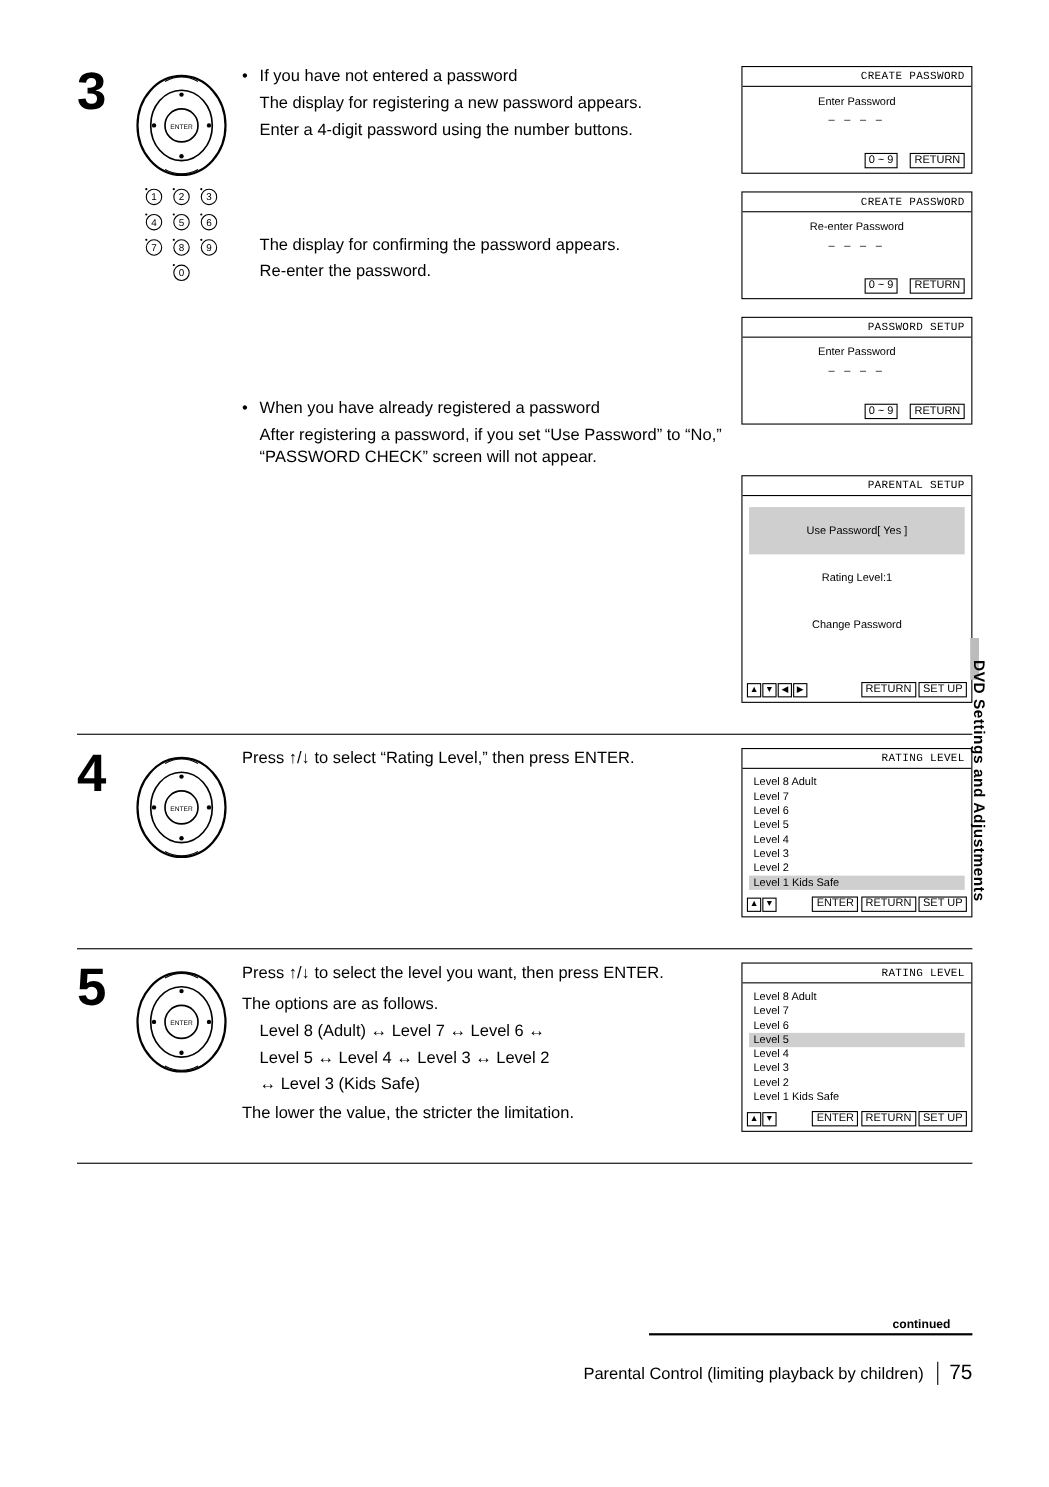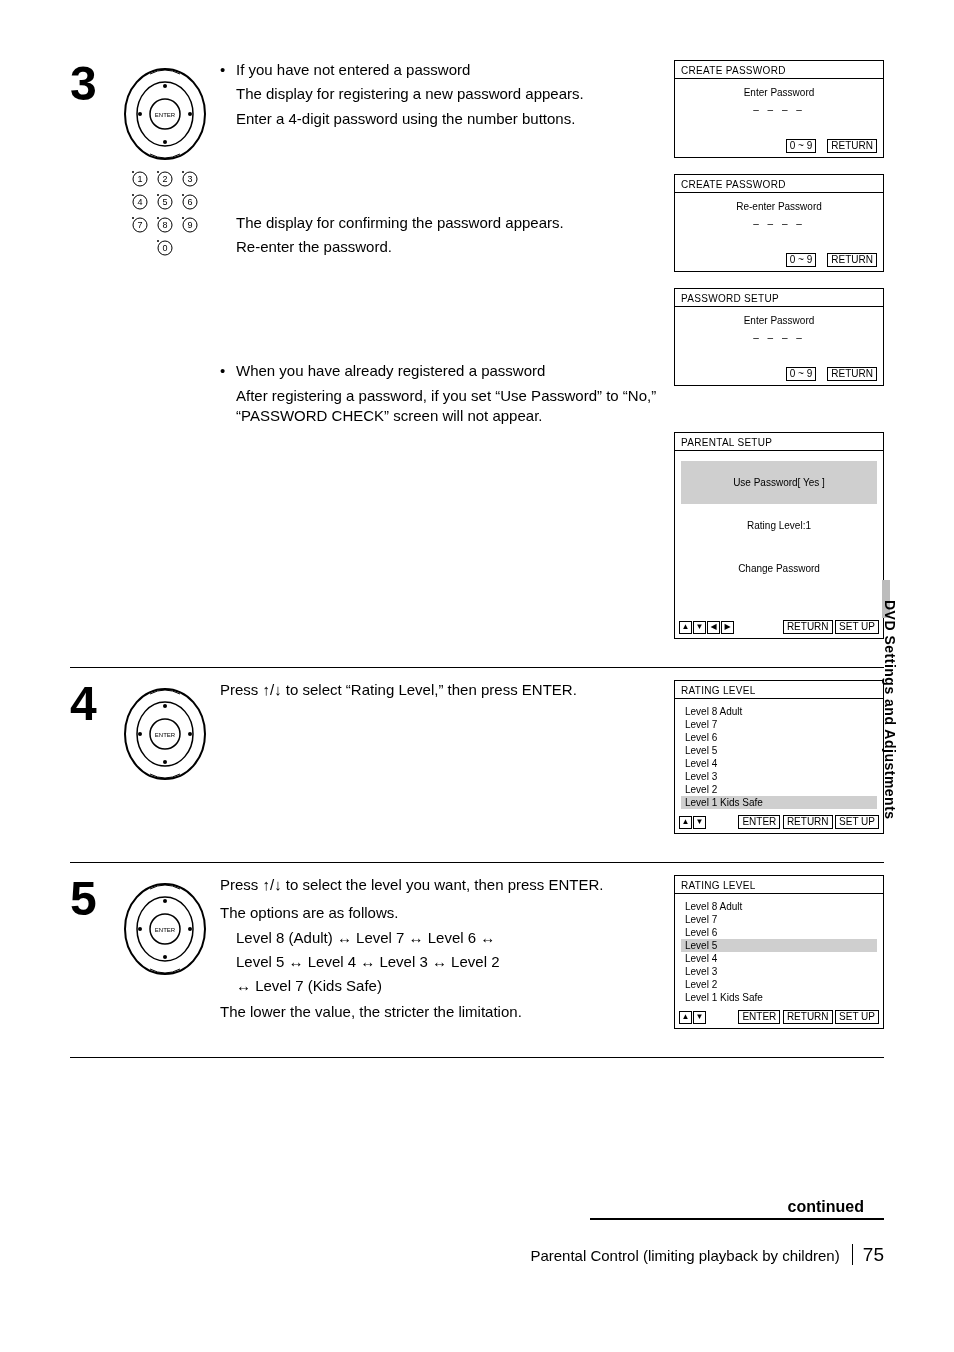--- a/index.html
+++ b/index.html
@@ -59,23 +59,25 @@
   .sub {
     margin-left: 16px;
     margin-bottom: 4px;
   }
   .osd {
     border: 1px solid #000;
     margin-bottom: 16px;
     font-size: 10px;
   }
   .osd-title {
+    text-align: right;
     border-bottom: 1px solid #000;
     padding: 4px 6px 2px 6px;
     letter-spacing: 0.3px;
+    font-family: Liberation Mono, monospace;
   }
   .osd-body {
     padding: 8px 6px 6px 6px;
     text-align: center;
   }
   .osd-body .prompt { margin-bottom: 6px; }
   .osd-body .dashes { letter-spacing: 3px; margin-bottom: 16px; }
   .osd-foot {
     text-align: right;
     padding: 2px 6px 4px 6px;
@@ -120,21 +122,21 @@
     writing-mode: vertical-rl;
     letter-spacing: 0.5px;
   }
   .gray-mark { position:absolute; right:64px; top:580px; width:8px; height:38px; background:#bcbcbc; }
   .footer {
     margin-top: 140px;
   }
   .continued {
     text-align: right;
     font-weight: bold;
-    font-size: 16px;
+    font-size: 11px;
     padding-right: 20px;
     border-bottom: 2px solid #000;
     padding-bottom: 2px;
     margin-left: 520px;
     margin-bottom: 24px;
   }
   .ftext {
     text-align: right;
     font-size: 15px;
   }
@@ -360,21 +362,21 @@
           <circle cx="45" cy="78" r="2" fill="#000"></circle>
         <path d="M30 10 Q45 2 60 10" fill="none" stroke="#000"></path>
         <path d="M30 90 Q45 98 60 90" fill="none" stroke="#000"></path>
       </svg>
     </div>
     <div class="text-col">
       <div class="intro">Press ↑/↓ to select the level you want, then press ENTER.</div>
       <div class="sub" style="margin-left:0">The options are as follows.</div>
       <div class="chain">Level 8 (Adult) ↔ Level 7 ↔ Level 6 ↔</div>
       <div class="chain">Level 5 ↔ Level 4 ↔ Level 3 ↔ Level 2</div>
-      <div class="chain">↔ Level 7 (Kids Safe)</div>
+      <div class="chain">↔ Level 3 (Kids Safe)</div>
       <div class="sub" style="margin-left:0;margin-top:6px">The lower the value, the stricter the limitation.</div>
     </div>
     <div class="screens-col">
       <div class="osd">
         <div class="osd-title">RATING LEVEL</div>
         <div class="osd-list">
           <div class="row">Level 8 Adult</div>
           <div class="row">Level 7</div>
           <div class="row">Level 6</div>
           <div class="row hl">Level 5</div>

